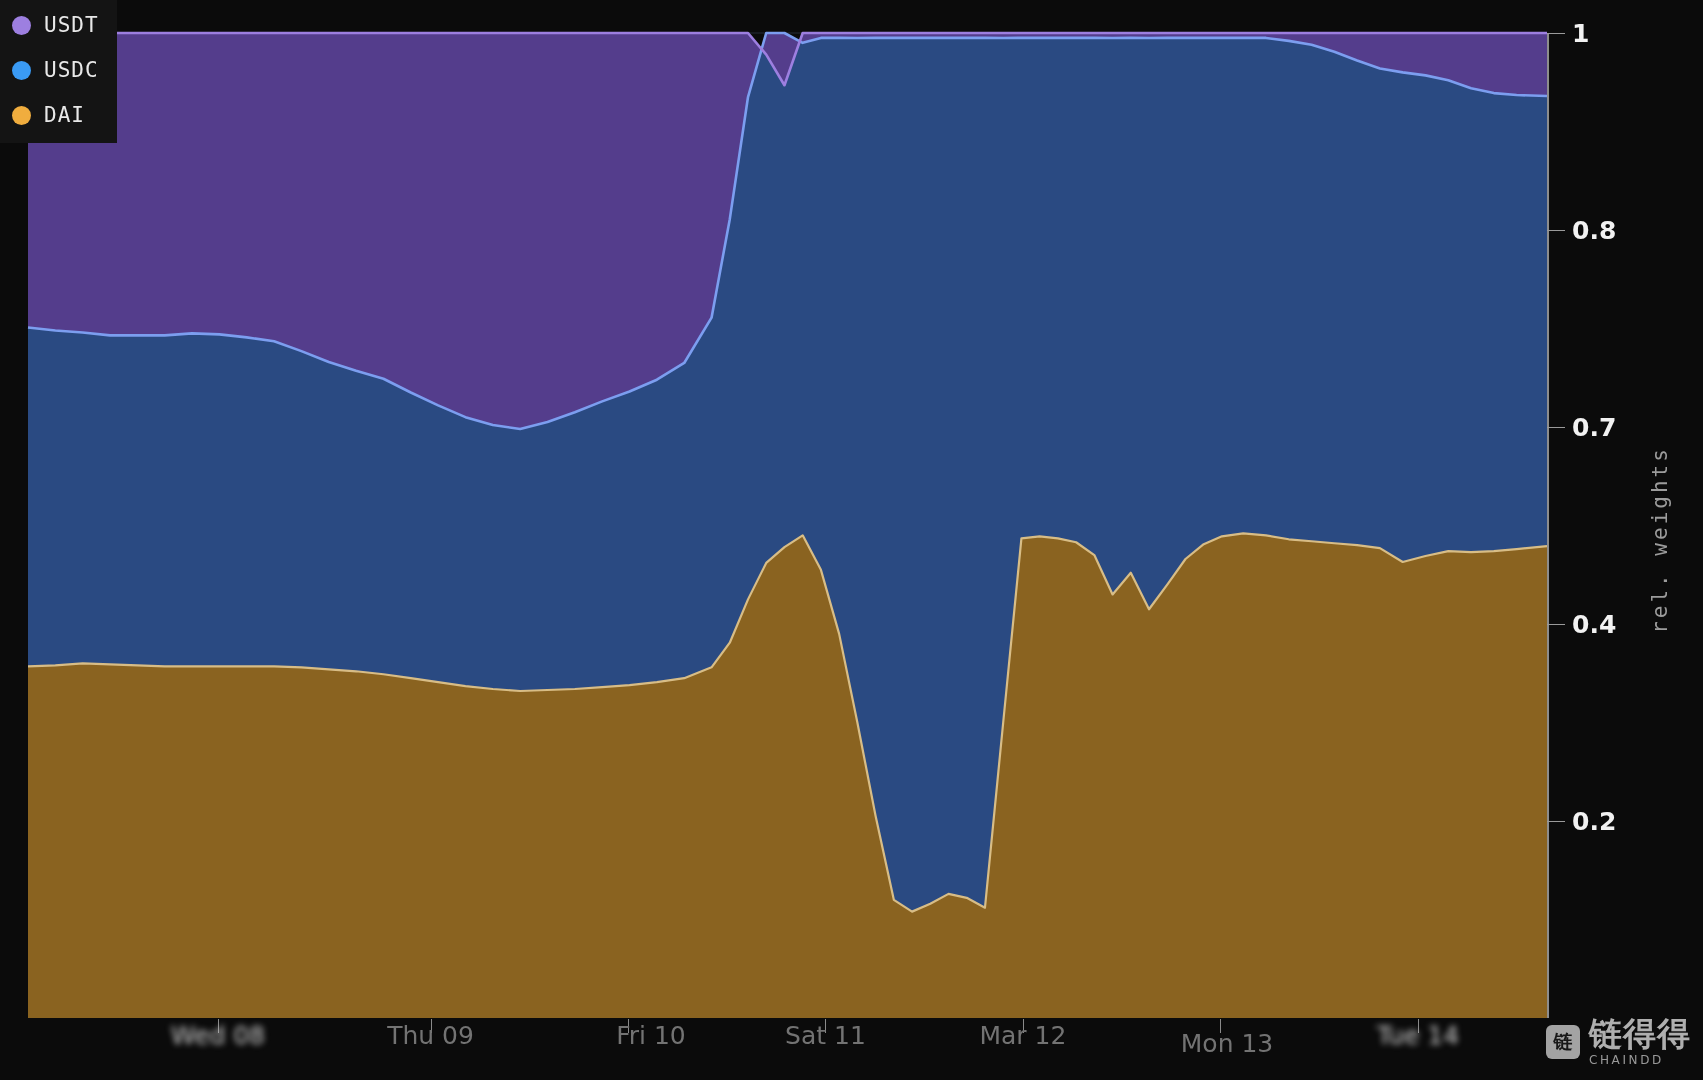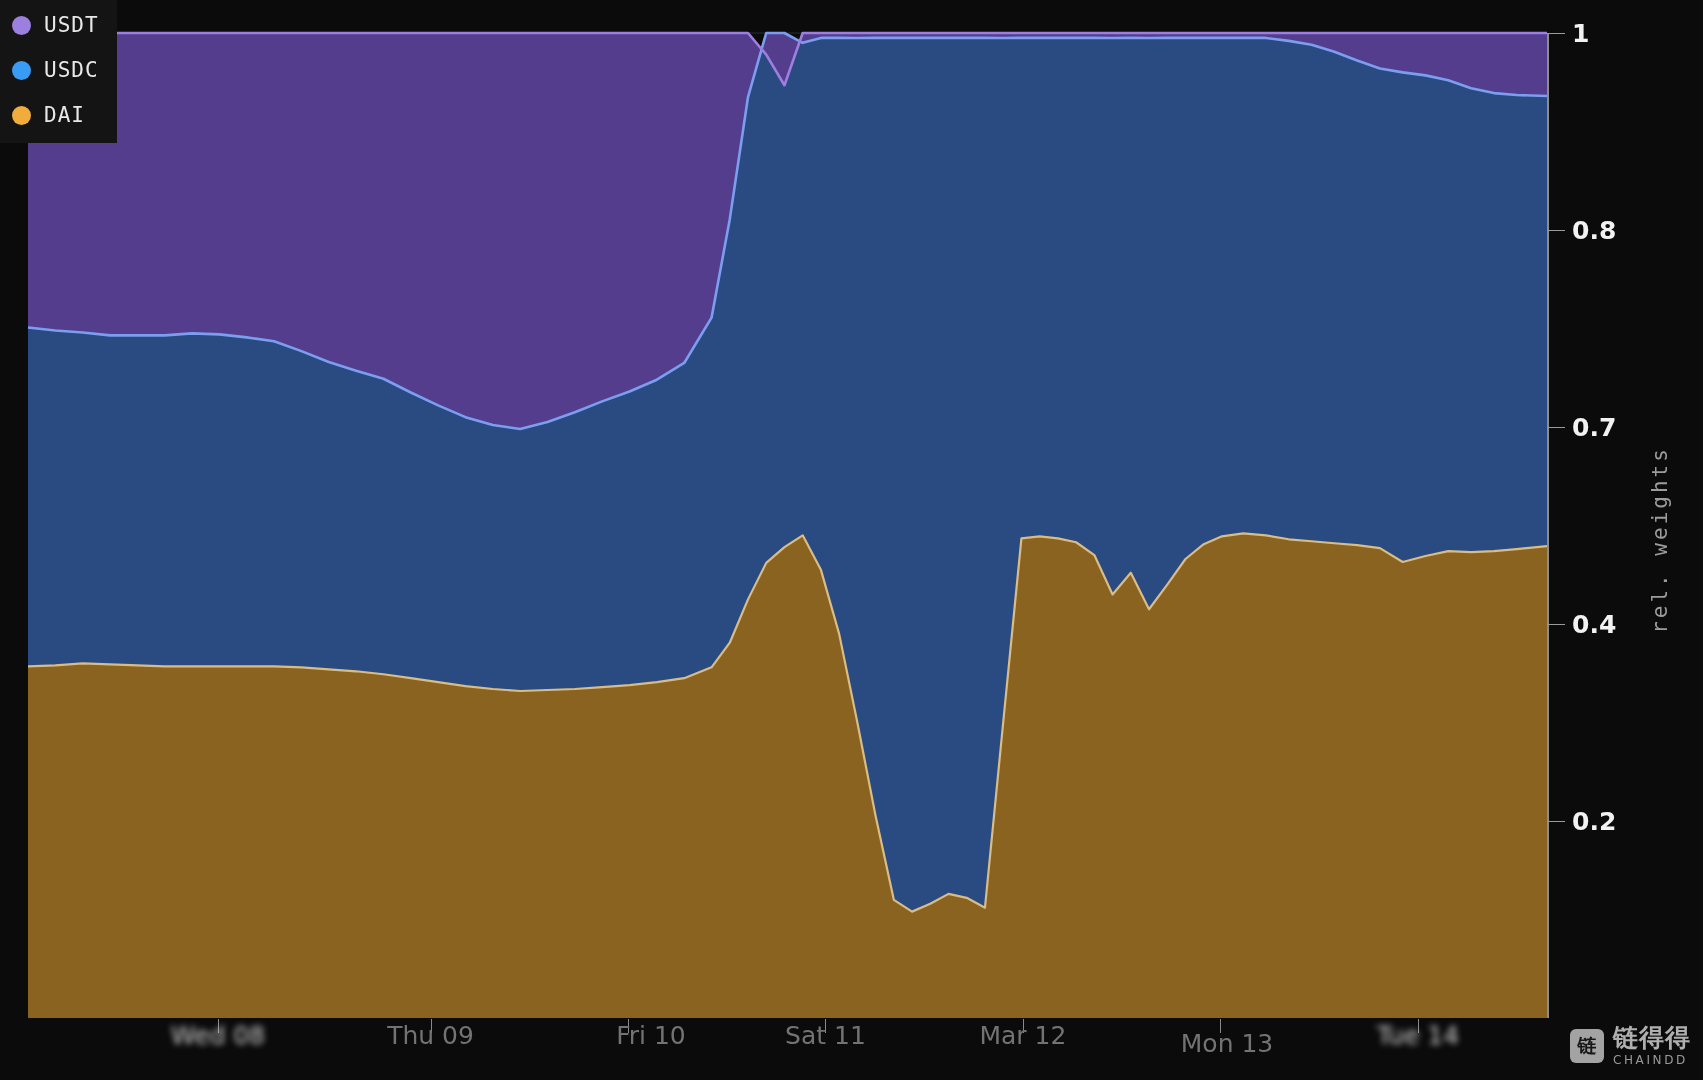--- a/index.html
+++ b/index.html
@@ -92,21 +92,21 @@
     display:flex;align-items:center;gap:9px;
     opacity:.8;
   }
   #wm-badge{
     width:34px;height:34px;border-radius:6px;background:#c9c9c9;
     display:flex;align-items:center;justify-content:center;
     color:#1a1a1a;font-size:19px;font-weight:700;
     font-family:"DejaVu Sans","Liberation Sans",sans-serif;
   }
   #wm-text{display:flex;flex-direction:column;line-height:1;}
-  #wm-cn{color:#d8d8d8;font-size:25px;font-weight:700;letter-spacing:1px;
+  #wm-cn{color:#d8d8d8;font-size:33px;font-weight:700;letter-spacing:1px;
     font-family:"DejaVu Sans","Liberation Sans",sans-serif;}
   #wm-en{color:#bdbdbd;font-size:12px;letter-spacing:2.6px;margin-top:4px;
     font-family:"DejaVu Sans","Liberation Sans",sans-serif;}
 </style>
 </head>
 <body>
 
 <div id="chart-root">
 
   <div id="plot-area">

